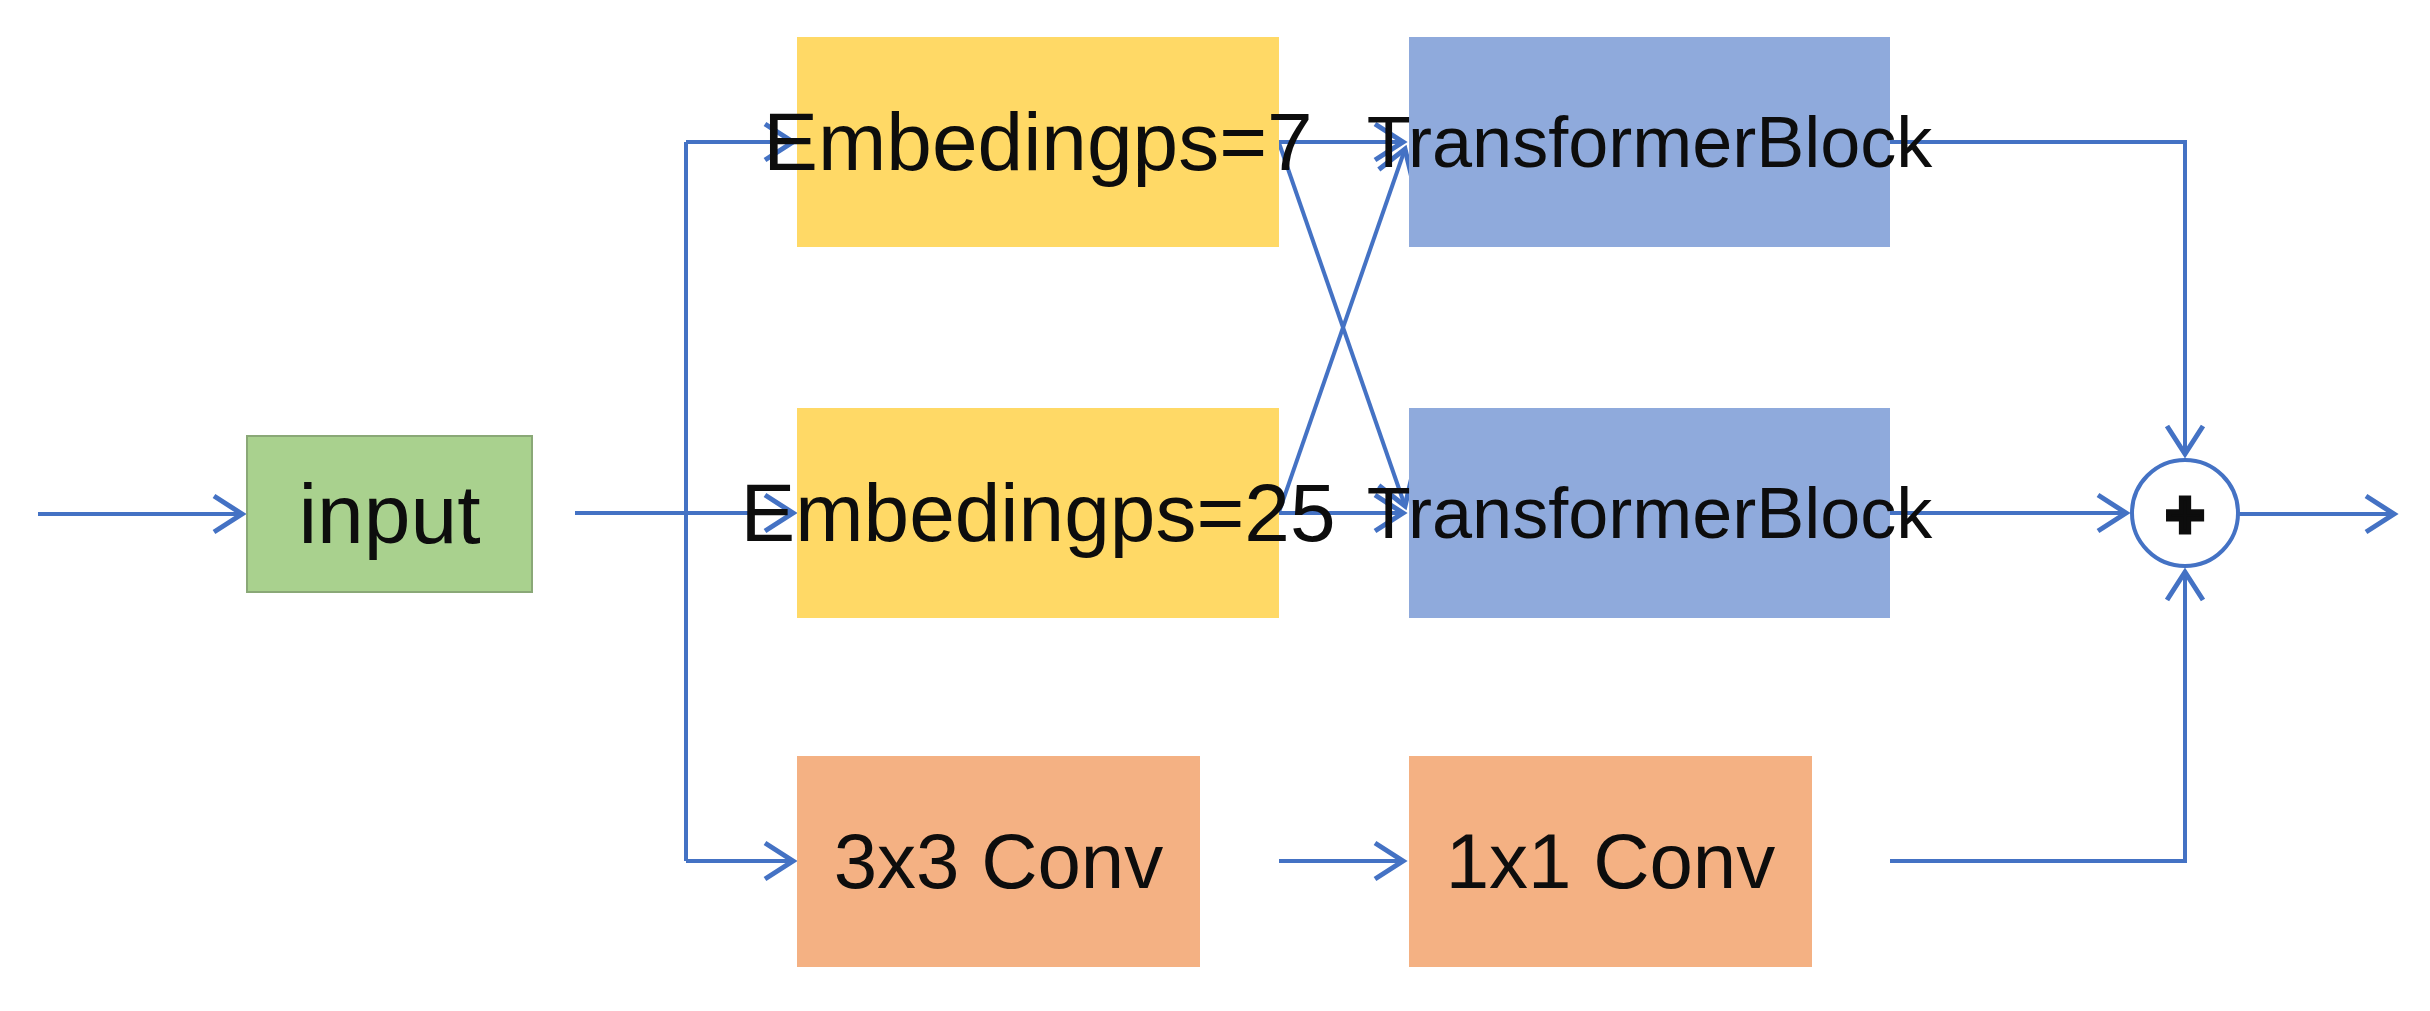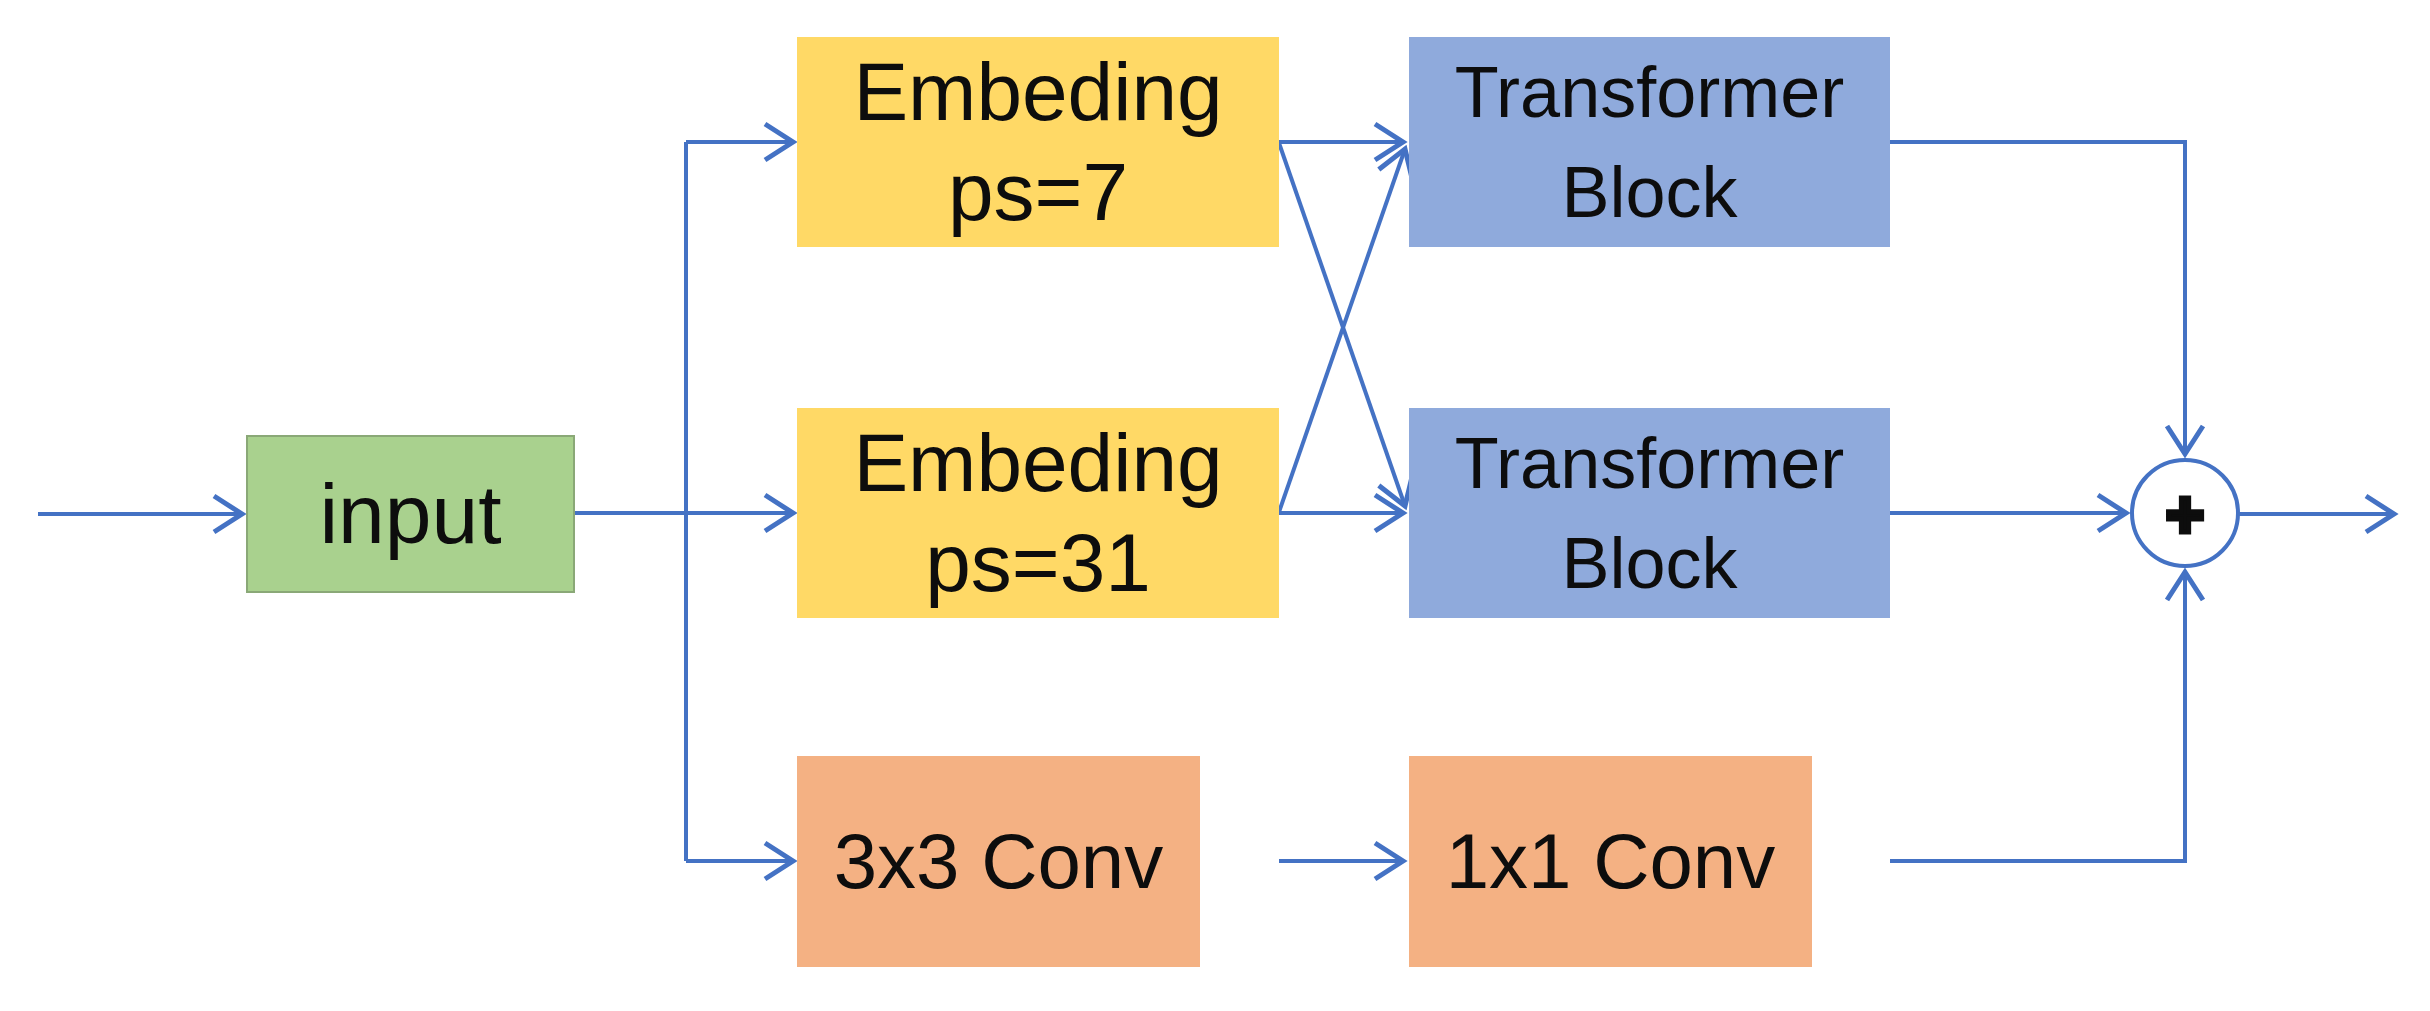--- a/index.html
+++ b/index.html
@@ -6,30 +6,30 @@
   #canvas{
     position:relative;
     width:2430px;height:1011px;
     background:#ffffff;
     font-family:"Liberation Sans", sans-serif;
     overflow:hidden;
   }
   .box{
     position:absolute;
     display:flex;
-    flex-direction:column;
+    flex-direction:row;
     align-items:center;
     justify-content:center;
     text-align:center;
     color:#0d0d0d;
     box-sizing:border-box;
   }
   .box .ln{display:block;}
   #node-input{
-    left:246px;top:435px;width:329px;height:158px;
+    left:246px;top:435px;width:287px;height:158px;
     background:#a9d18e;
     border:2px solid #8aa877;
     font-size:84px;
   }
   .embed{
     left:797px;width:482px;height:210px;
     background:#ffd966;
     font-size:82px;line-height:100px;
   }
   #node-embed5{top:37px;}
@@ -97,21 +97,21 @@
     <span class="ln">input</span>
   </div>
 
   <div class="box embed" id="node-embed5">
     <span class="ln">Embeding</span>
     <span class="ln">ps=7</span>
   </div>
 
   <div class="box embed" id="node-embed25">
     <span class="ln">Embeding</span>
-    <span class="ln">ps=31</span>
+    <span class="ln">ps=25</span>
   </div>
 
   <div class="box tblock" id="node-tb1">
     <span class="ln">Transformer</span>
     <span class="ln">Block</span>
   </div>
 
   <div class="box tblock" id="node-tb2">
     <span class="ln">Transformer</span>
     <span class="ln">Block</span>

